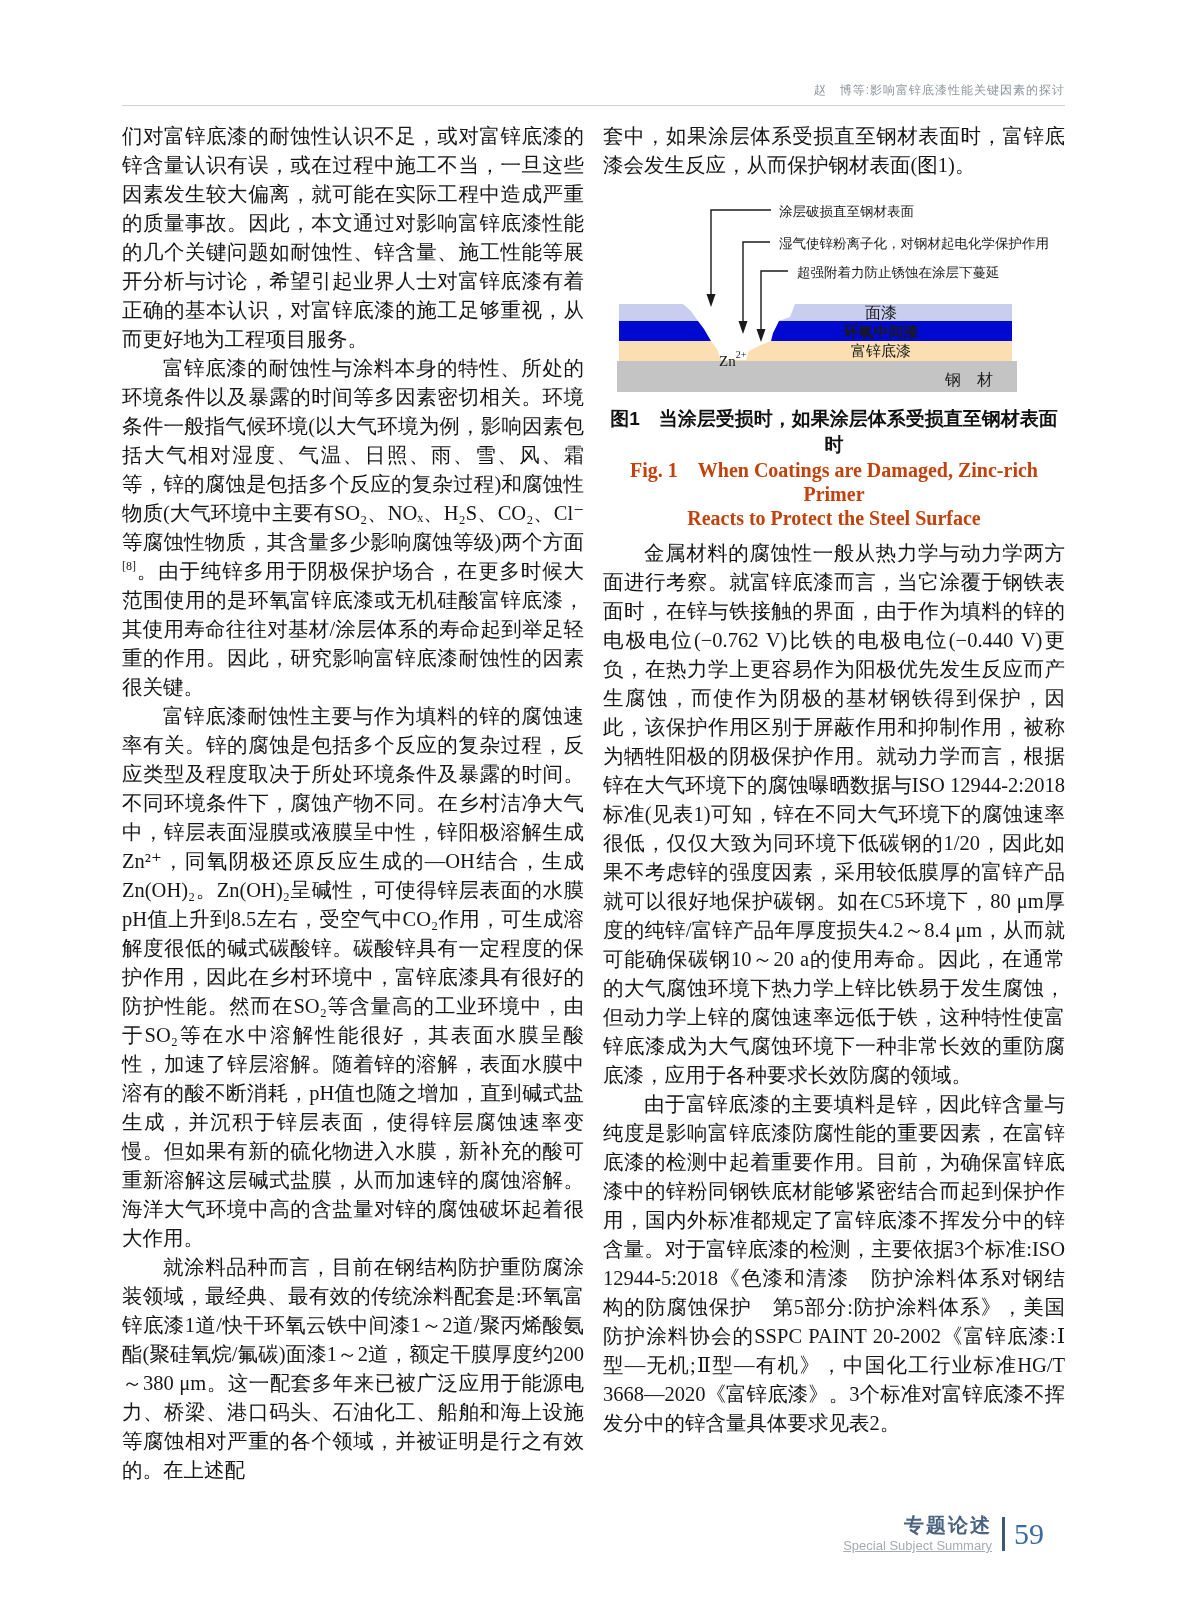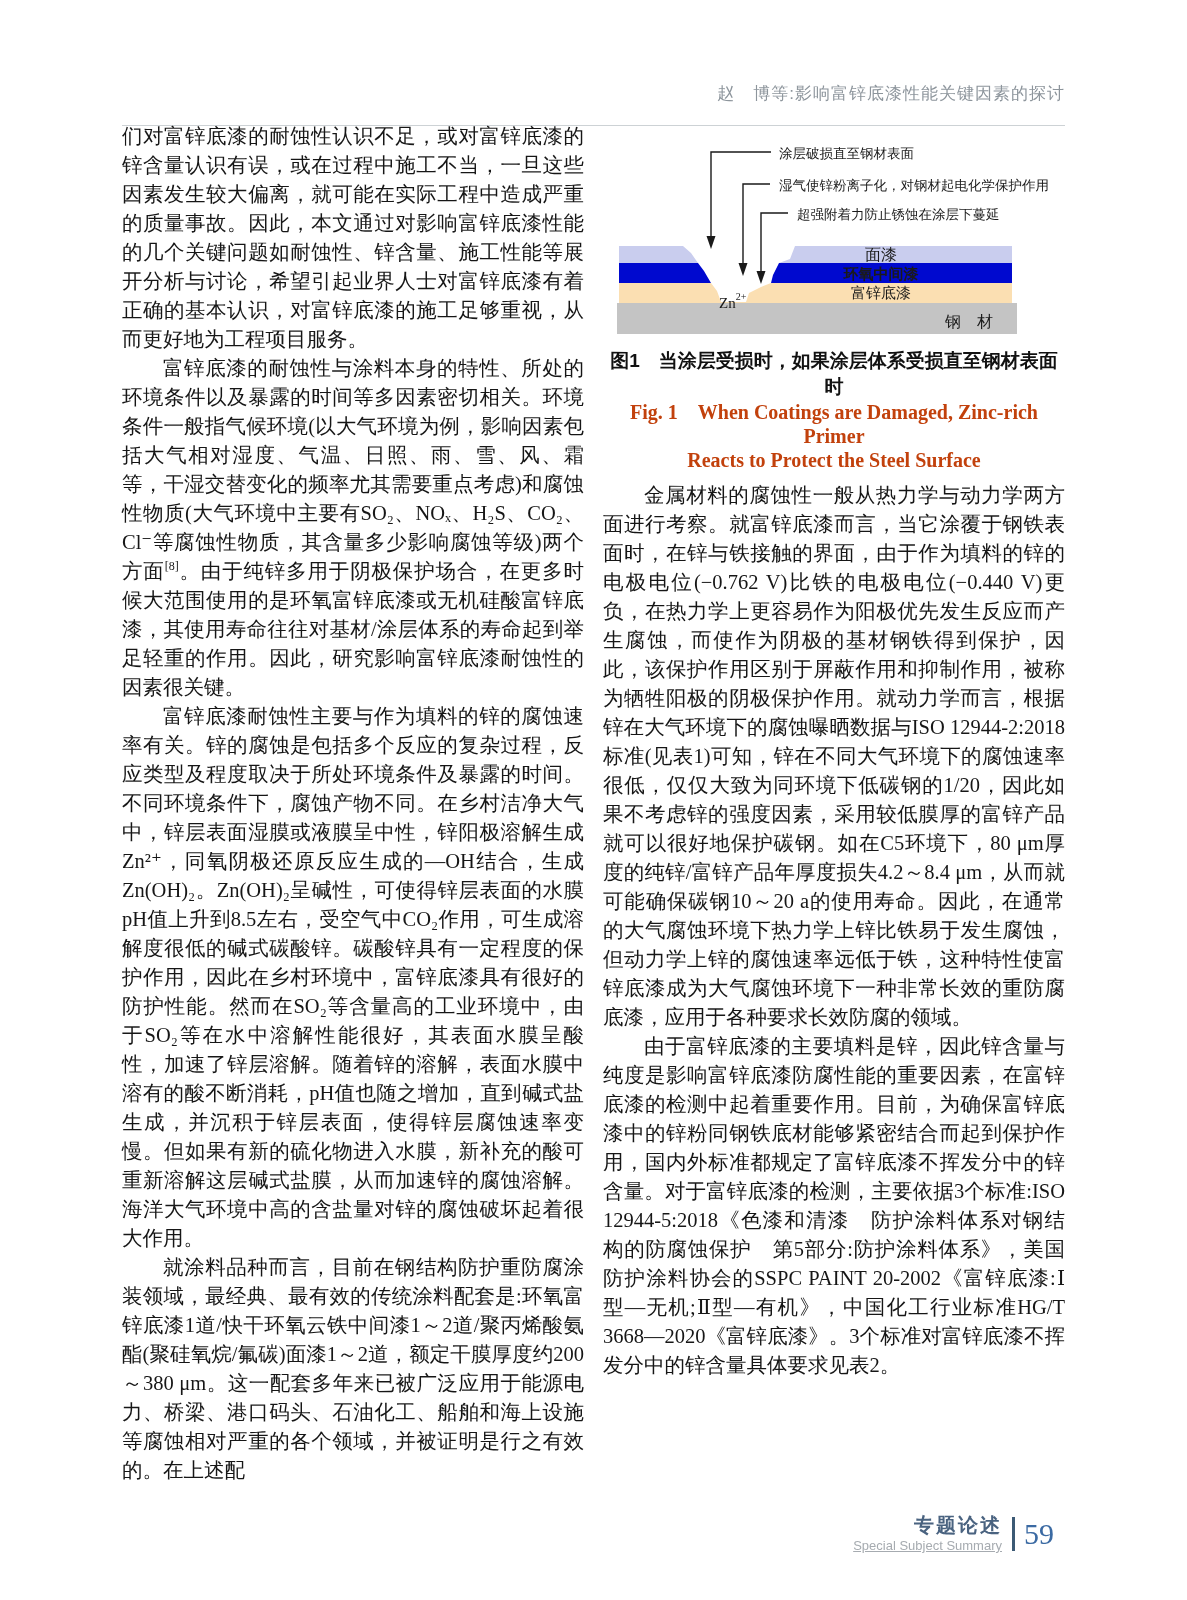--- a/index.html
+++ b/index.html
@@ -4,23 +4,23 @@
 <style>
   html,body { margin:0; padding:0; background:#e8e8e8; }
   .page {
     position:relative; width:1187px; height:1600px; margin:0 auto;
     background:#ffffff; overflow:hidden;
     font-family:"Liberation Serif","DejaVu Serif",serif; color:#161616;
   }
   
   .header {
     position:absolute; left:122px; top:82px; width:943px;
-    text-align:right; padding-bottom:20px; border-bottom:1px solid #cdd2d5;
+    text-align:right; padding-bottom:6px; border-bottom:1px solid #cdd2d5;
     font-family:Liberation Sans, sans-serif;
-    font-size:17px; color:#8d959c; letter-spacing:1px;
+    font-size:12px; color:#8d959c; letter-spacing:1px;
   }
   
   .columns {
     position:absolute; left:122px; top:122px; width:943px;
     display:flex; justify-content:space-between;gap:16px;
   }
   .col { width:462px; }
   .col p {
     margin:0; font-size:20.5px; line-height:29px;
     text-align:justify; text-justify:inter-character;
@@ -42,21 +42,21 @@
     text-align:center; margin-top:6px; color:#111;
   }
   .fig-cap-en {
     font-family:"Liberation Serif","DejaVu Serif",serif;
     font-weight:bold; font-size:20px; line-height:24px;
     text-align:center; color:#c2410c;
   }
   .after-figure { margin-top:9px !important; }
   
   .footer {
-    position:absolute; right:133px; bottom:46px;
+    position:absolute; right:143px; bottom:46px;
     display:flex; align-items:center;
   }
   .footer-labels { text-align:right; }
   .footer-cn {
     font-family:"Liberation Sans","DejaVu Sans",sans-serif;
     font-size:20px; font-weight:bold; color:#4a6380;
     letter-spacing:2px; line-height:23px;
   }
   .footer-en {
     font-family:"Liberation Sans","DejaVu Sans",sans-serif;
@@ -81,29 +81,30 @@
     <span>赵　博等:影响富锌底漆性能关键因素的探讨</span>
   </div>
 
   <div class="columns">
 
     <div class="col">
       <p>们对富锌底漆的耐蚀性认识不足，或对富锌底漆的锌含量认识有误，或在过程中施工不当，一旦这些因素发生较大偏离，就可能在实际工程中造成严重的质量事故。因此，本文通过对影响富锌底漆性能的几个关键问题如耐蚀性、锌含量、施工性能等展开分析与讨论，希望引起业界人士对富锌底漆有着正确的基本认识，对富锌底漆的施工足够重视，从而更好地为工程项目服务。</p>
 
 
       <p class="p-indent">
-        <span>富锌底漆的耐蚀性与涂料本身的特性、所处的环境条件以及暴露的时间等多因素密切相关。环境条件一般指气候环境(以大气环境为例，影响因素包括大气相对湿度、气温、日照、雨、雪、风、霜等，干湿交替变化的频率尤其需要重点考虑)和腐蚀性物质(大气环境中主要有SO₂、NOₓ、H₂S、CO₂、Cl⁻等腐蚀性物质，其含量多少影响腐蚀等级)两个方面</span><span class="sup-ref">[8]</span><span>。由于纯锌多用于阴极保护场合，在更多时候大范围使用的是环氧富锌底漆或无机硅酸富锌底漆，其使用寿命往往对基材/涂层体系的寿命起到举足轻重的作用。因此，研究影响富锌底漆耐蚀性的因素很关键。</span>
+        <span>富锌底漆的耐蚀性与涂料本身的特性、所处的环境条件以及暴露的时间等多因素密切相关。环境条件一般指气候环境(以大气环境为例，影响因素包括大气相对湿度、气温、日照、雨、雪、风、霜等，锌的腐蚀是包括多个反应的复杂过程)和腐蚀性物质(大气环境中主要有SO₂、NOₓ、H₂S、CO₂、Cl⁻等腐蚀性物质，其含量多少影响腐蚀等级)两个方面</span><span class="sup-ref">[8]</span><span>。由于纯锌多用于阴极保护场合，在更多时候大范围使用的是环氧富锌底漆或无机硅酸富锌底漆，其使用寿命往往对基材/涂层体系的寿命起到举足轻重的作用。因此，研究影响富锌底漆耐蚀性的因素很关键。</span>
       </p>
 
       <p class="p-indent">富锌底漆耐蚀性主要与作为填料的锌的腐蚀速率有关。锌的腐蚀是包括多个反应的复杂过程，反应类型及程度取决于所处环境条件及暴露的时间。不同环境条件下，腐蚀产物不同。在乡村洁净大气中，锌层表面湿膜或液膜呈中性，锌阳极溶解生成Zn²⁺，同氧阴极还原反应生成的—OH结合，生成Zn(OH)₂。Zn(OH)₂呈碱性，可使得锌层表面的水膜pH值上升到8.5左右，受空气中CO₂作用，可生成溶解度很低的碱式碳酸锌。碳酸锌具有一定程度的保护作用，因此在乡村环境中，富锌底漆具有很好的防护性能。然而在SO₂等含量高的工业环境中，由于SO₂等在水中溶解性能很好，其表面水膜呈酸性，加速了锌层溶解。随着锌的溶解，表面水膜中溶有的酸不断消耗，pH值也随之增加，直到碱式盐生成，并沉积于锌层表面，使得锌层腐蚀速率变慢。但如果有新的硫化物进入水膜，新补充的酸可重新溶解这层碱式盐膜，从而加速锌的腐蚀溶解。海洋大气环境中高的含盐量对锌的腐蚀破坏起着很大作用。</p>
 
       <p class="p-indent">就涂料品种而言，目前在钢结构防护重防腐涂装领域，最经典、最有效的传统涂料配套是:环氧富锌底漆1道/快干环氧云铁中间漆1～2道/聚丙烯酸氨酯(聚硅氧烷/氟碳)面漆1～2道，额定干膜厚度约200～380 μm。这一配套多年来已被广泛应用于能源电力、桥梁、港口码头、石油化工、船舶和海上设施等腐蚀相对严重的各个领域，并被证明是行之有效的。在上述配</p>
     </div>
 
     <div class="col">
+      <p>套中，如果涂层体系受损直至钢材表面时，富锌底漆会发生反应，从而保护钢材表面(图1)。</p>
 
       <div class="figure">
         <svg class="fig-svg" width="462" height="207" viewBox="0 0 462 207">
 
           <rect x="14" y="168" width="400" height="31" fill="#c4c4c4"></rect>
 
           <rect x="16" y="111" width="393" height="17" fill="#c9cdee"></rect>
 
           <rect x="16" y="128" width="393" height="20" fill="#0009cf"></rect>
 

